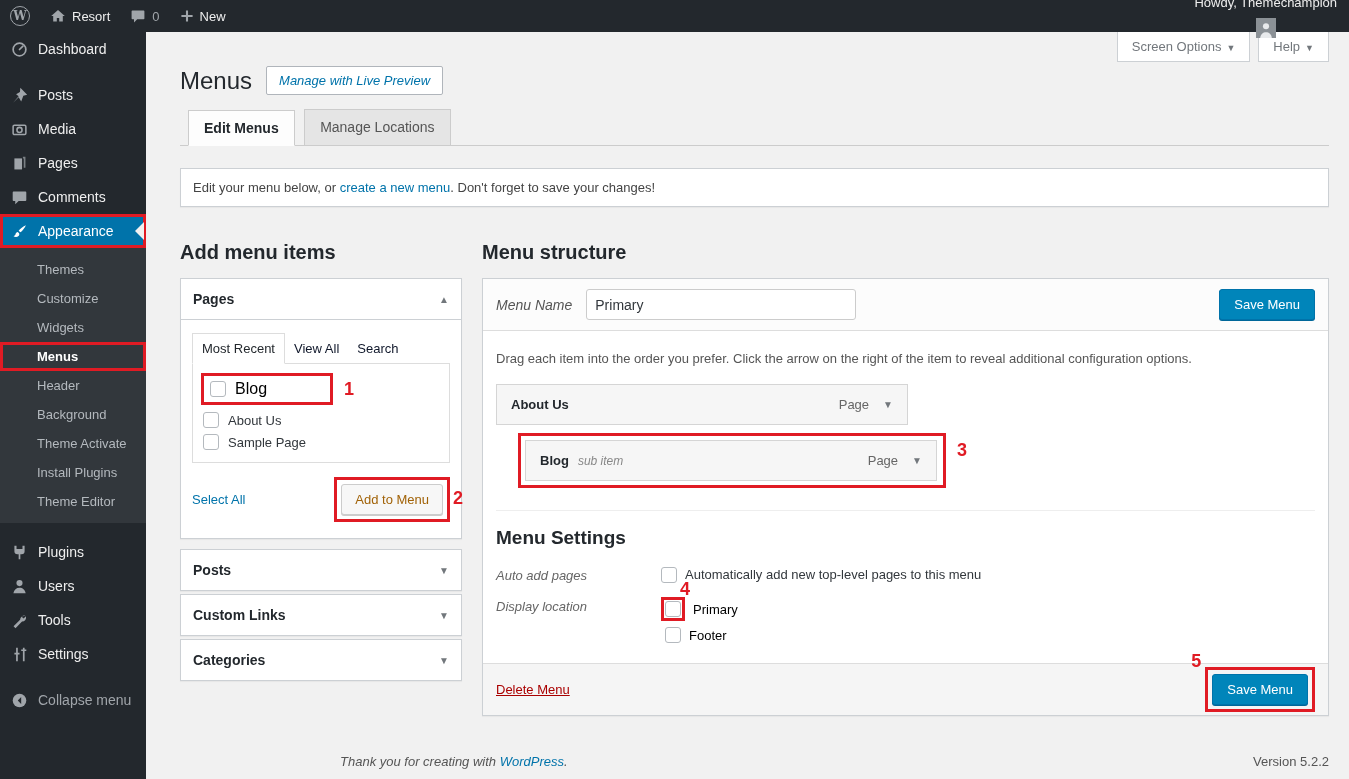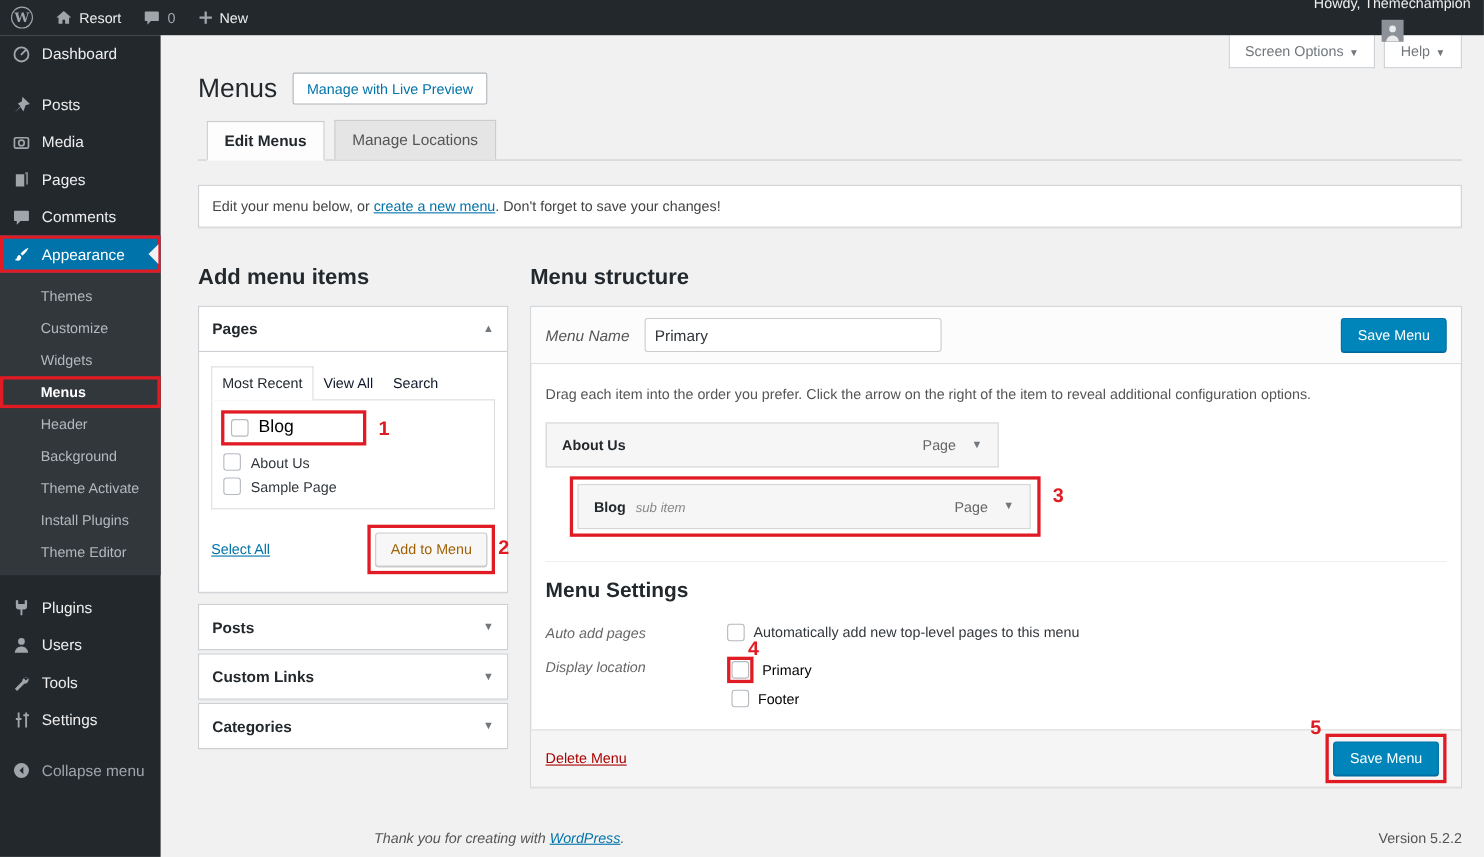--- a/index.html
+++ b/index.html
@@ -34,30 +34,30 @@
 
   
   .content { position:absolute; top:32px; left:160px; right:0; bottom:0; background:#f1f1f1; }
   .screen-meta { position:absolute; top:0; right:20px; display:flex; gap:8px; z-index:10; }
   .meta-btn { background:#fff; border:1px solid #ccd0d4; border-top:none; padding:7px 14px; font-size:13px; color:#72777c; cursor:pointer; }
   .meta-btn .car { font-size:9px; color:#72777c; margin-left:5px; }
 
   .wrap { padding:20px 20px 0 20px; }
   .title-row { display:flex; align-items:center; gap:14px; margin-top:14px; }
   h1.page-title { font-size:24px; font-weight:400; color:#23282d; }
-  .live-preview-btn { background:#fff; border:1px solid #b0b5bb; color:#0073aa; font-size:13px; padding:6px 12px; cursor:pointer; border-radius:2px; }
+  .live-preview-btn { background:#fff; border:1px solid #b0b5bb; color:#0073aa; font-size:13px; padding:6px 12px; cursor:pointer; border-radius:2px;font-style:italic; }
 
   .nav-tabs { margin-top:14px; border-bottom:1px solid #ccc; padding-left:8px; height:37px; }
   .nav-tab { display:inline-block; padding:9px 15px; font-size:14px; border:1px solid #ccc; margin-right:5px; cursor:pointer; position:relative; top:1px; }
   .nav-tab.active { background:#fdfdfd; border-bottom:1px solid #fdfdfd; font-weight:bold; color:#23282d; }
   .nav-tab.inactive { background:#e5e5e5; color:#555; border-bottom:none; top:0; padding-bottom:10px; }
 
   .notice-box { margin-top:22px; background:#fff; border:1px solid #ccd0d4; box-shadow:0 1px 1px rgba(0,0,0,.04);
     padding:11px 12px; font-size:13px; color:#444; }
-  a.blue-link { color:#0073aa; text-decoration:underline; cursor:pointer; }
+  a.blue-link { color:#0073aa; cursor:pointer; }
 
   .columns { display:flex; gap:20px; margin-top:34px; }
   .col-left { width:282px; flex:none; }
   .col-right { flex:1; }
   h2.col-heading { font-size:20px; font-weight:600; color:#23282d; margin-bottom:14px; }
 
   
   .postbox { background:#fff; border:1px solid #ccd0d4; box-shadow:0 1px 1px rgba(0,0,0,.04); }
   .postbox-header { display:flex; align-items:center; justify-content:space-between; padding:12px; font-size:14px; font-weight:600; color:#23282d; cursor:pointer; }
   .postbox-header .car { color:#72777c; font-size:10px; }

